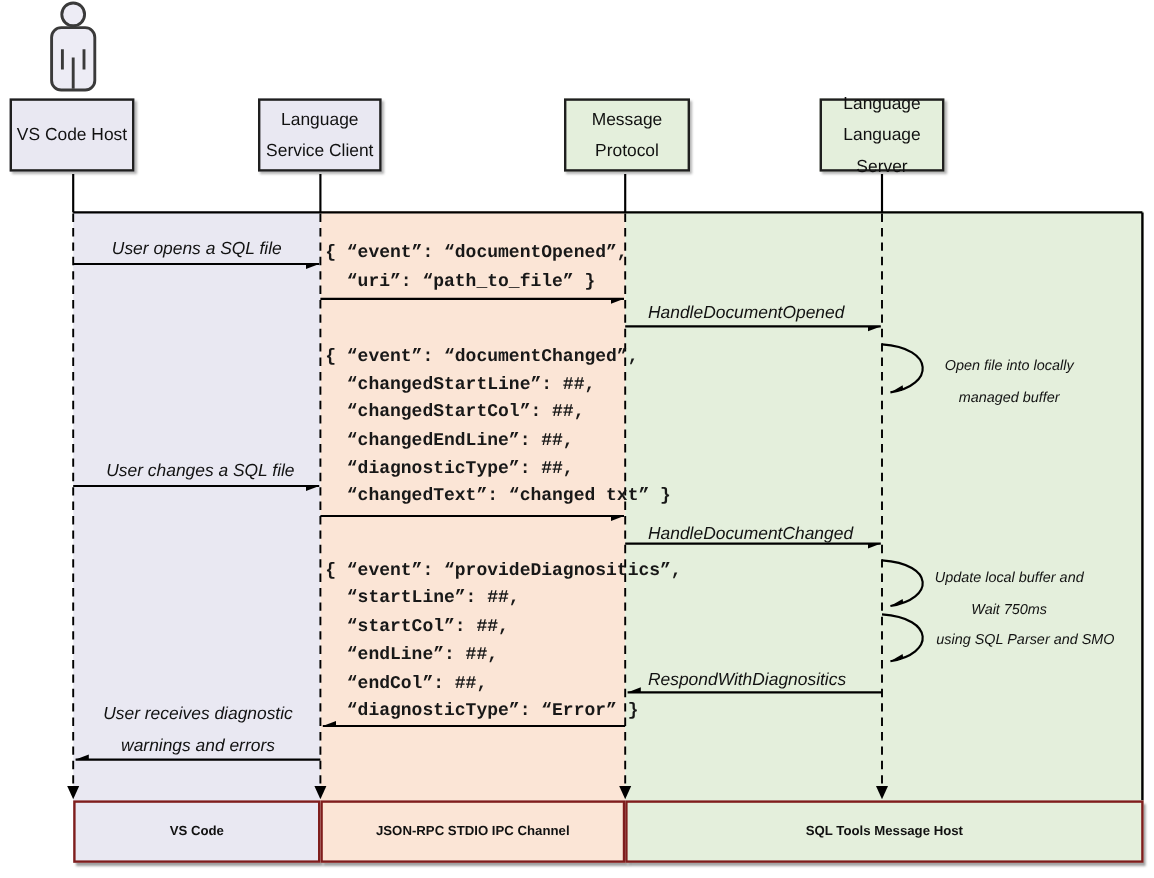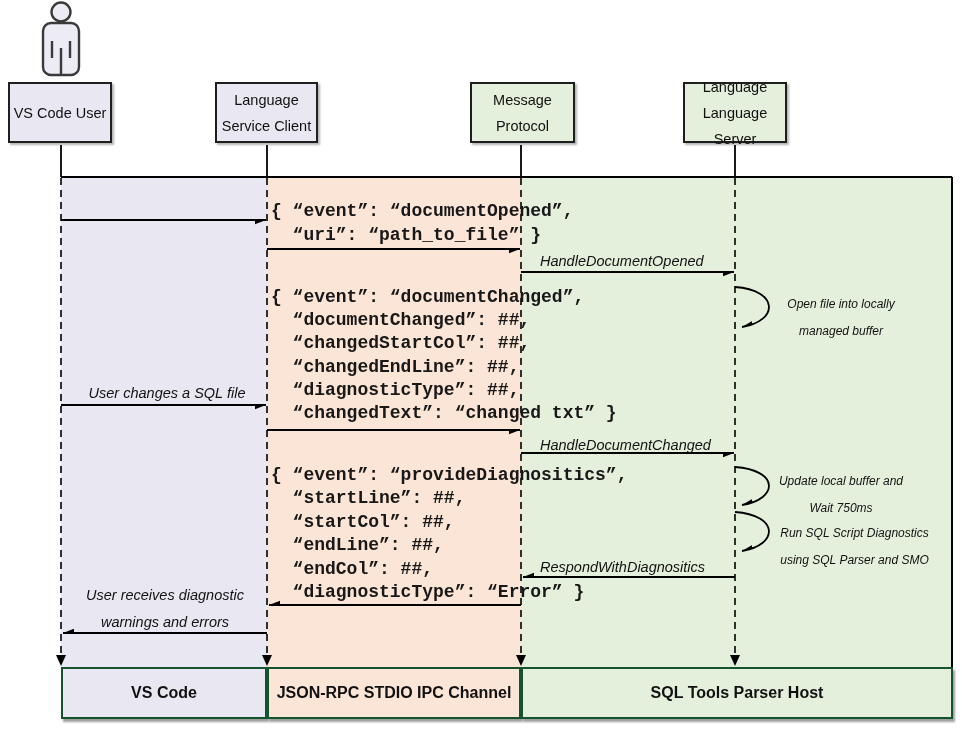--- a/index.html
+++ b/index.html
@@ -22,41 +22,41 @@
   }
   .hb.lav{background:#e9e8f2;}
   .hb.grn{background:#e4efdc;}
   .hb1{left:8px;width:104px;}
   .hb2{left:215px;width:103px;}
   .hb3{left:470px;width:105px;}
   .hb4{left:683px;width:104px;}
   
   .bb{
     position:absolute;top:667px;height:52px;box-sizing:border-box;
-    border:2px solid #14532d;box-shadow:2px 3px 2px #9e9e9e;
+    border:2px solid #7f1d1d;box-shadow:2px 3px 2px #9e9e9e;
     display:flex;justify-content:center;align-items:center;
-    font-weight:bold;font-size:16px;
+    font-weight:bold;font-size:11px;
   }
   .bb1{left:61px;width:206px;background:#e9e8f2;}
   .bb2{left:267px;width:254px;background:#fbe5d6;}
   .bb3{left:521px;width:432px;background:#e4efdc;}
   
   .lbl{
     position:absolute;font-style:italic;font-size:14.5px;color:#121212;
     white-space:nowrap;
   }
   .lbl.ctr{text-align:center;white-space:normal;}
   .note{
     position:absolute;font-style:italic;font-size:12px;color:#121212;
     text-align:center;line-height:26.5px;
   }
   .two{line-height:27px;}
   
   .payload{position:absolute;font-family:"Liberation Mono","DejaVu Sans Mono",monospace;
-    font-weight:bold;font-size:18px;color:#181818;}
+    font-weight:bold;font-size:15px;color:#181818;}
   .payload div{white-space:pre;}
   .p1 div{line-height:24px;}
   .p2 div{line-height:23.2px;}
   .p3 div{line-height:23.4px;}
   svg.overlay{position:absolute;left:0;top:0;pointer-events:none;}
 </style>
 </head>
 <body>
 
 <div class="canvas">
@@ -67,21 +67,21 @@
 
   <svg class="abs" style="left:35px;top:0" width="52" height="80" viewBox="0 0 52 80">
     <circle cx="26" cy="12" r="9.5" fill="#edecf5" stroke="#3a3a3a" stroke-width="2.4"></circle>
     <rect x="8" y="23" width="36" height="52" rx="8" fill="#edecf5" stroke="#3a3a3a" stroke-width="2.4"></rect>
     <line x1="17" y1="41" x2="17" y2="58" stroke="#3a3a3a" stroke-width="2.4"></line>
     <line x1="35" y1="41" x2="35" y2="58" stroke="#3a3a3a" stroke-width="2.4"></line>
     <line x1="26" y1="48" x2="26" y2="74" stroke="#3a3a3a" stroke-width="2.4"></line>
   </svg>
 
   <div class="hb hb1 lav">
-    <span>VS Code User</span>
+    <span>VS Code Host</span>
   </div>
   <div class="hb hb2 lav">
     <span>Language</span>
     <span>Service Client</span>
   </div>
   <div class="hb hb3 grn">
     <span>Message</span>
     <span>Protocol</span>
   </div>
   <div class="hb hb4 grn">
@@ -134,49 +134,49 @@
       <line x1="267" y1="633" x2="63" y2="633" marker-end="url(#ah)"></line>
     </g>
 
     <g stroke="#000" stroke-width="1.8" fill="none">
       <path d="M735,287 C779,290 779,321 742,327" marker-end="url(#ah)"></path>
       <path d="M735,467 C779,470 779,499 742,505" marker-end="url(#ah)"></path>
       <path d="M735,512 C779,515 779,545 742,551" marker-end="url(#ah)"></path>
     </g>
   </svg>
 
+  <div class="lbl ctr" style="left:61px;top:200px;width:206px">User opens a SQL file</div>
   <div class="lbl" style="left:540px;top:253px">HandleDocumentOpened</div>
   <div class="lbl ctr" style="left:79px;top:385px;width:176px">User changes a SQL file</div>
   <div class="lbl" style="left:540px;top:437px">HandleDocumentChanged</div>
   <div class="lbl" style="left:540px;top:559px">RespondWithDiagnositics</div>
   <div class="lbl ctr two" style="left:61px;top:582px;width:208px">
     <div>User receives diagnostic</div>
     <div>warnings and errors</div>
   </div>
 
   <div class="note" style="left:752px;top:291px;width:178px">
     <div>Open file into locally</div>
     <div>managed buffer</div>
   </div>
   <div class="note" style="left:752px;top:468px;width:178px">
     <div>Update local buffer and</div>
     <div>Wait 750ms</div>
   </div>
   <div class="note" style="left:757px;top:520px;width:195px">
-    <div>Run SQL Script Diagnostics</div>
     <div>using SQL Parser and SMO</div>
   </div>
 
   <div class="payload p1" style="left:271px;top:199px">
     <div>{ “event”: “documentOpened”,</div>
     <div>  “uri”: “path_to_file” }</div>
   </div>
   <div class="payload p2" style="left:271px;top:286px">
     <div>{ “event”: “documentChanged”,</div>
-    <div>  “documentChanged”: ##,</div>
+    <div>  “changedStartLine”: ##,</div>
     <div>  “changedStartCol”: ##,</div>
     <div>  “changedEndLine”: ##,</div>
     <div>  “diagnosticType”: ##,</div>
     <div>  “changedText”: “changed txt” }</div>
   </div>
   <div class="payload p3" style="left:271px;top:464px">
     <div>{ “event”: “provideDiagnositics”,</div>
     <div>  “startLine”: ##,</div>
     <div>  “startCol”: ##,</div>
     <div>  “endLine”: ##,</div>
@@ -184,16 +184,16 @@
     <div>  “diagnosticType”: “Error” }</div>
   </div>
 
   <div class="bb bb1">
     <span>VS Code</span>
   </div>
   <div class="bb bb2">
     <span>JSON-RPC STDIO IPC Channel</span>
   </div>
   <div class="bb bb3">
-    <span>SQL Tools Parser Host</span>
+    <span>SQL Tools Message Host</span>
   </div>
 
 </div>
 
 </body></html>

